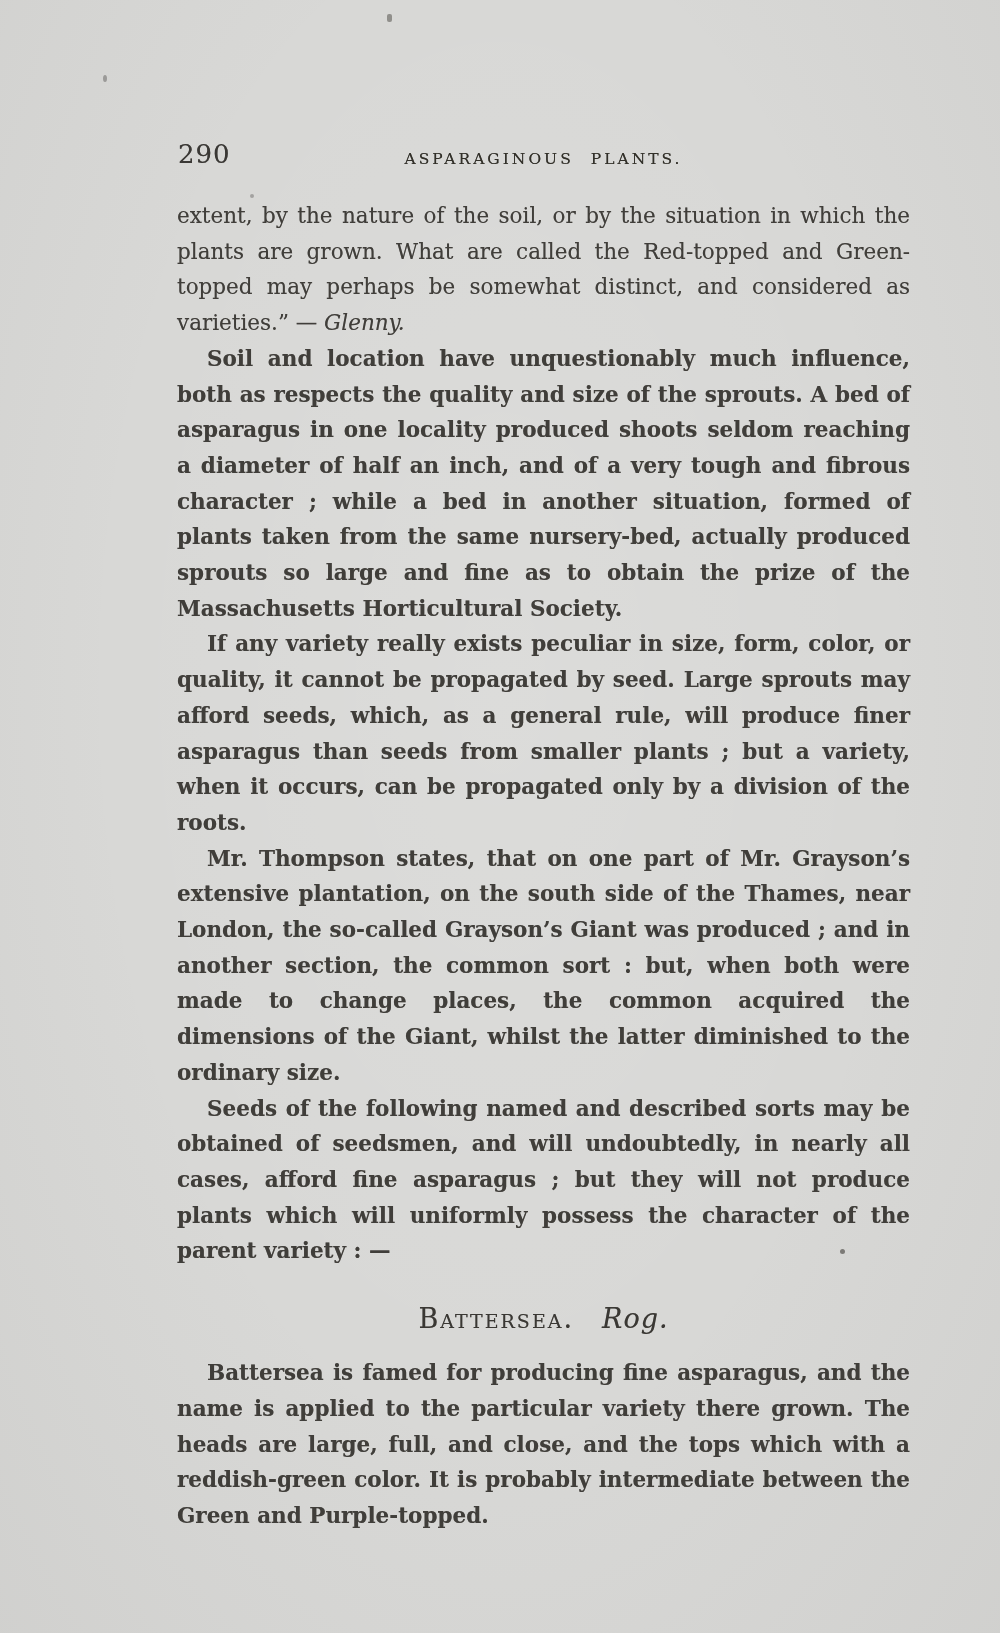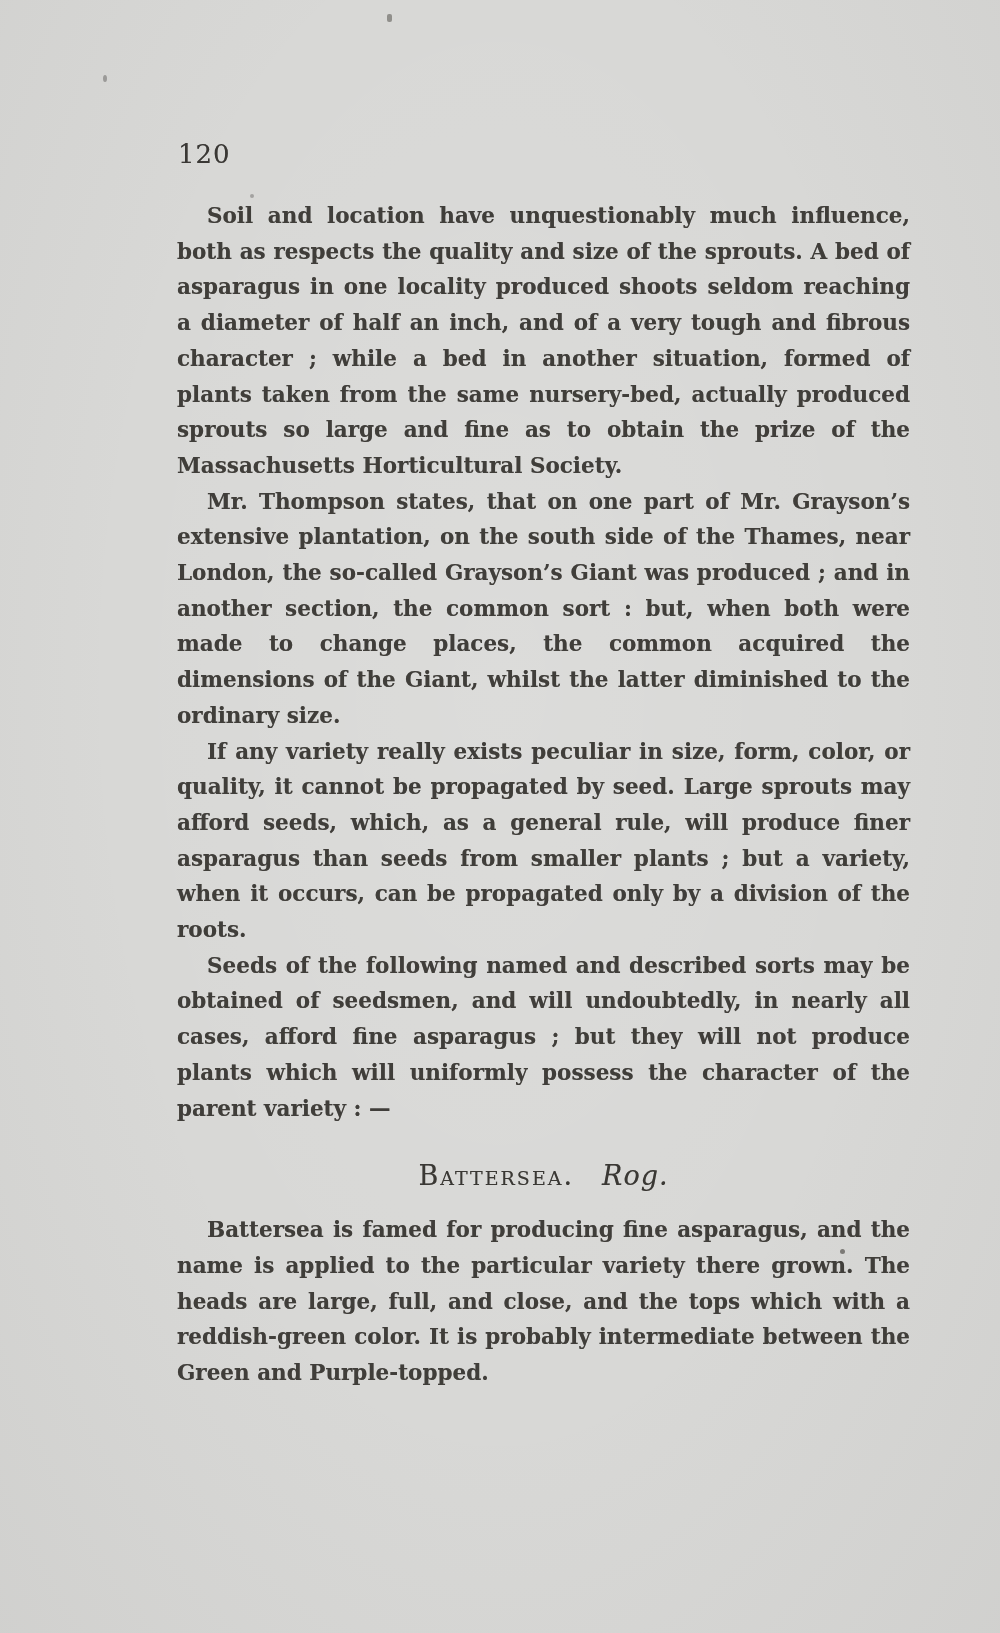--- a/index.html
+++ b/index.html
@@ -88,31 +88,33 @@
   .speck-b { left: 103px; top: 75px;  width: 4px; height: 7px; opacity: .45; }
   .speck-c { left: 250px; top: 194px; width: 4px; height: 4px; opacity: .40; }
   .speck-d { left: 840px; top: 1249px; width: 5px; height: 5px; opacity: .70; }
 </style>
 </head>
 <body>
 
 <div class="page" style="background-color: rgb(216, 216, 214); color: rgb(64, 62, 58);">
 
   <div class="running-head">
-    <span class="page-number">120</span>
+    <span class="page-number">290</span>
+    <span class="running-title">ASPARAGINOUS PLANTS.</span>
   </div>
 
   <main class="text-block">
 
+    <p class="para"><span>extent, by the nature of the soil, or by the situation in which the plants are grown.  What are called the Red-topped and Green-topped may perhaps be somewhat distinct, and considered as varieties.” — </span><span class="italic">Glenny.</span></p>
 
     <p class="para indent"><span>Soil and location have unquestionably much influence, both as respects the quality and size of the sprouts.  A bed of asparagus in one locality produced shoots seldom reaching a diameter of half an inch, and of a very tough and fibrous character ; while a bed in another situation, formed of plants taken from the same nursery-bed, actually produced sprouts so large and fine as to obtain the prize of the Massachusetts Horticultural Society.</span></p>
 
+    <p class="para indent"><span>If any variety really exists peculiar in size, form, color, or quality, it cannot be propagated by seed.  Large sprouts may afford seeds, which, as a general rule, will produce finer asparagus than seeds from smaller plants ; but a variety, when it occurs, can be propagated only by a division of the roots.</span></p>
+
     <p class="para indent"><span>Mr. Thompson states, that on one part of Mr. Grayson’s extensive plantation, on the south side of the Thames, near London, the so-called Grayson’s Giant was produced ; and in another section, the common sort : but, when both were made to change places, the common acquired the dimensions of the Giant, whilst the latter diminished to the ordinary size.</span></p>
-
-    <p class="para indent"><span>If any variety really exists peculiar in size, form, color, or quality, it cannot be propagated by seed.  Large sprouts may afford seeds, which, as a general rule, will produce finer asparagus than seeds from smaller plants ; but a variety, when it occurs, can be propagated only by a division of the roots.</span></p>
 
     <p class="para indent"><span>Seeds of the following named and described sorts may be obtained of seedsmen, and will undoubtedly, in nearly all cases, afford fine asparagus ; but they will not produce plants which will uniformly possess the character of the parent variety : —</span></p>
 
     <h2 class="section-heading"><span class="heading-name">Battersea.</span><span class="heading-authority">Rog.</span></h2>
 
     <p class="para indent"><span>Battersea is famed for producing fine asparagus, and the name is applied to the particular variety there grown.  The heads are large, full, and close, and the tops which with a reddish-green color.  It is probably intermediate between the Green and Purple-topped.</span></p>
 
   </main>
 
   <div class="speck speck-a"></div>

